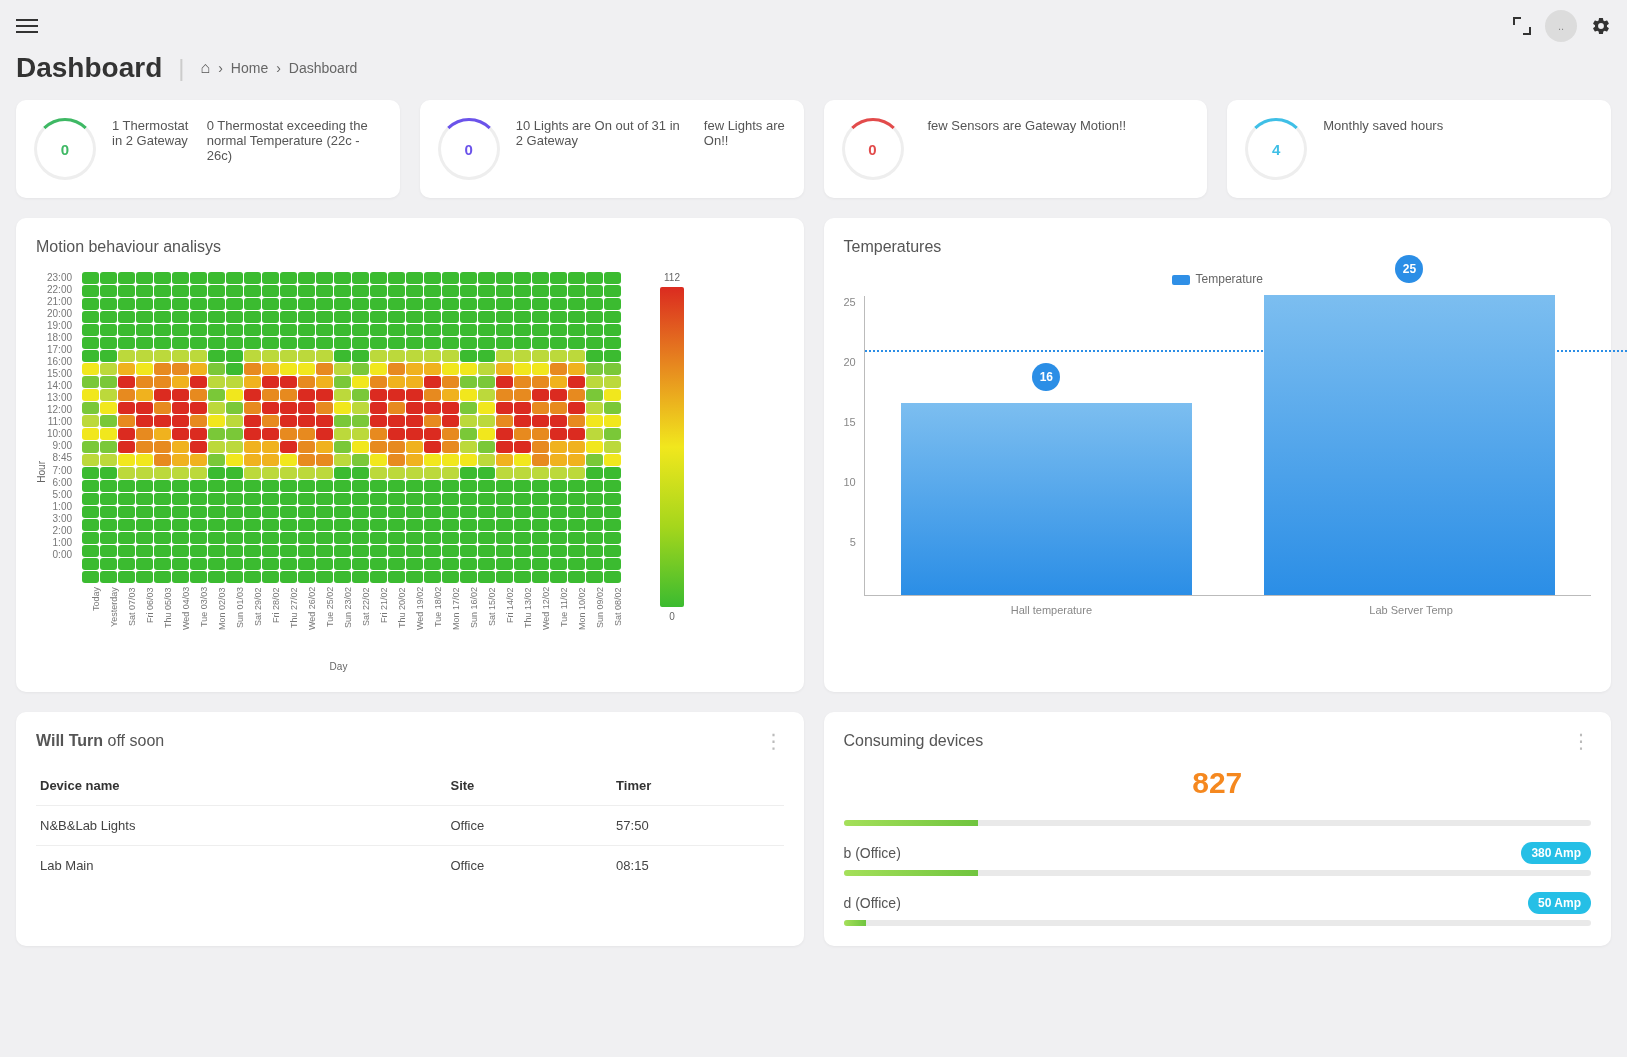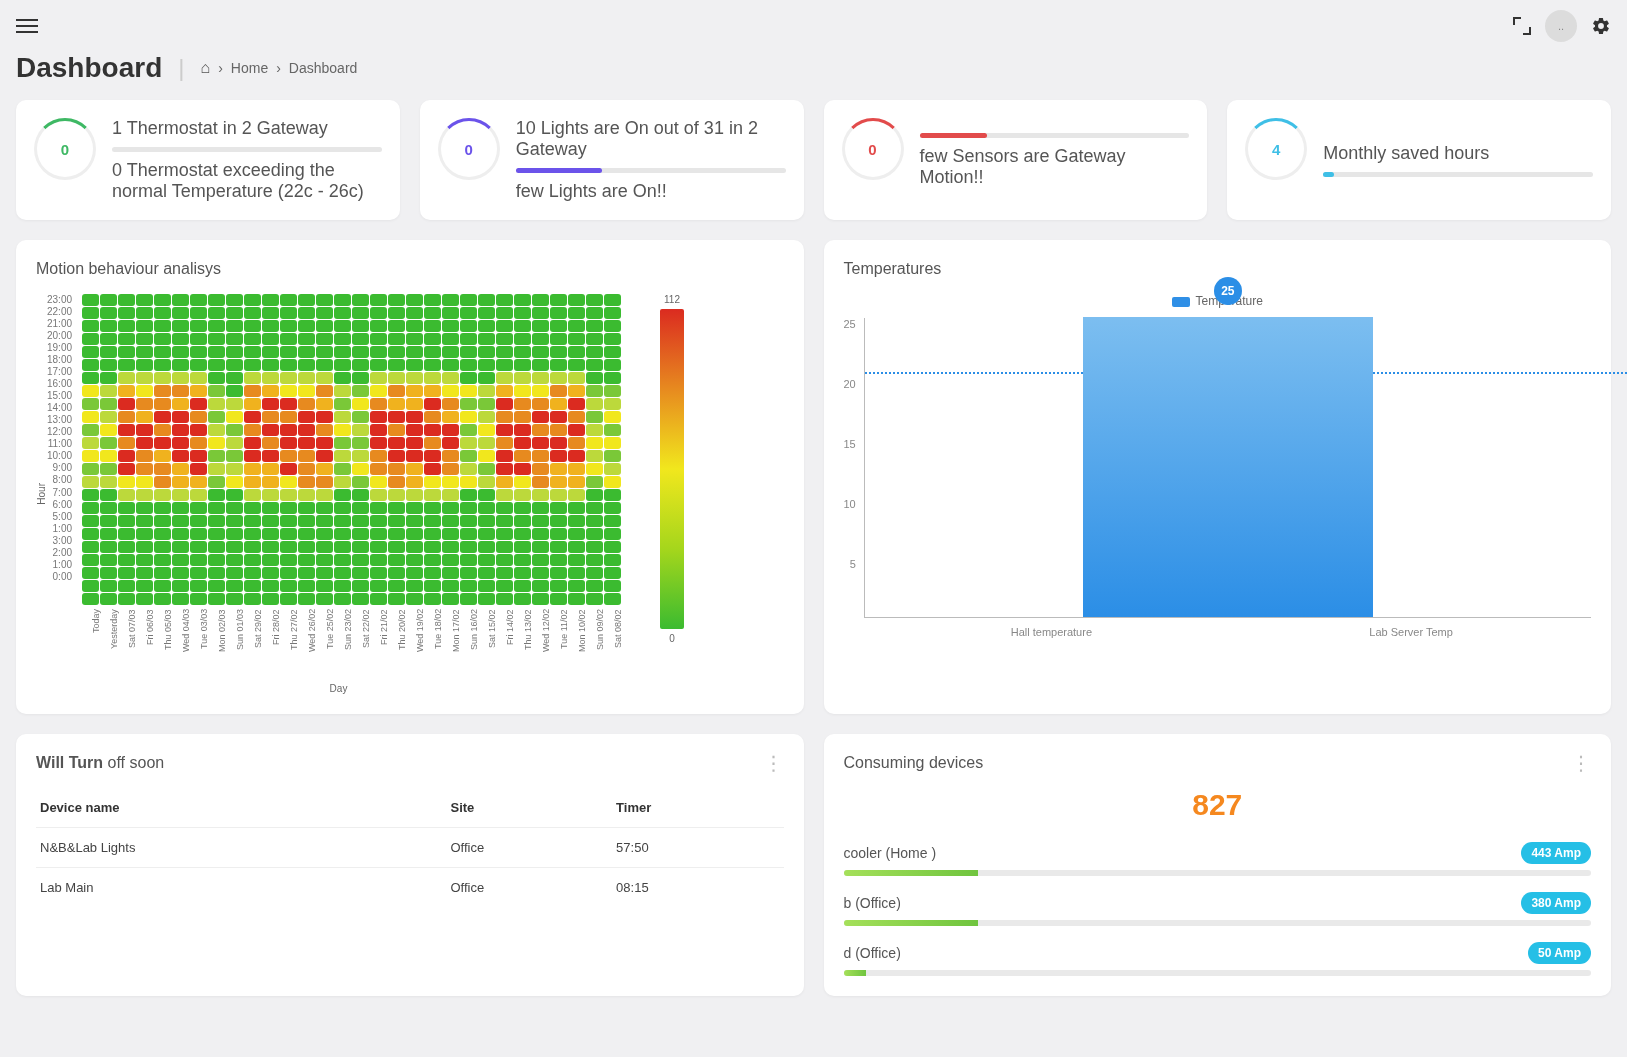--- a/index.html
+++ b/index.html
@@ -19,21 +19,21 @@
   .header-row { display:flex; align-items:center; gap:16px; padding:0 16px 16px 16px; }
   .page-title { font-size:28px; font-weight:600; color:#333; }
   .sep { color:#ccc; font-size:24px; }
   .home-icon { font-size:16px; color:#555; }
   .breadcrumb { display:flex; align-items:center; gap:8px; color:#666; font-size:14px; }
 
   .stat-row { display:grid; grid-template-columns:repeat(4,1fr); gap:20px; padding:0 16px; }
   .stat-card { background:#fff; border-radius:10px; padding:18px; display:flex; gap:16px; box-shadow:0 1px 3px rgba(0,0,0,0.05); }
   .donut-wrap { width:62px; height:62px; border-radius:50%; border:3px solid #eee; display:flex; align-items:center; justify-content:center; flex-shrink:0; position:relative; }
   .donut-val { font-weight:600; font-size:15px; }
-  .stat-body { flex:1; display:flex; flex-direction:column; gap:8px; font-size:18px; color:#555;justify-content:center; }
+  .stat-body { flex:1; display:flex; gap:8px; font-size:13px; color:#555; }
   .bar-track { height:5px; background:#e6e6e6; border-radius:3px; position:relative; }
   .bar-fill { position:absolute; top:0; left:0; bottom:0; border-radius:3px; }
 
   .content-row { display:grid; grid-template-columns:1fr 1fr; gap:20px; padding:20px 16px 0 16px; }
   .card { background:#fff; border-radius:10px; padding:20px; box-shadow:0 1px 3px rgba(0,0,0,0.05); }
   .card-title { font-size:16px; color:#555; margin-bottom:16px; display:flex; justify-content:space-between; align-items:center;}
   .card-title .dots { color:#bbb; font-size:20px; line-height:0.5; cursor:pointer; }
 
   
   .heatmap-wrap { display:flex; gap:10px; }
@@ -170,21 +170,21 @@
               <div>18:00</div>
               <div>17:00</div>
               <div>16:00</div>
               <div>15:00</div>
               <div>14:00</div>
               <div>13:00</div>
               <div>12:00</div>
               <div>11:00</div>
               <div>10:00</div>
               <div>9:00</div>
-              <div>8:00</div>
+              <div>8:45</div>
               <div>7:00</div>
               <div>6:00</div>
               <div>5:00</div>
               <div>1:00</div>
               <div>3:00</div>
               <div>2:00</div>
               <div>1:00</div>
               <div>0:00</div>
             </div>
           <div class="heatmap-grid" id="hm-grid">
@@ -960,20 +960,25 @@
           <div>25</div>
           <div>20</div>
           <div>15</div>
           <div>10</div>
           <div>5</div>
           <div></div>
         </div>
       <div class="temp-plot" id="temp-plot">
           <div class="temp-threshold" style="top:18%"></div>
     <div class="temp-bar-wrap">
+      <div class="temp-bar" style="height:192px">
+              <div class="temp-pin">16</div>
+            </div>
+    </div>
+    <div class="temp-bar-wrap">
       <div class="temp-bar" style="height:300px">
               <div class="temp-pin">25</div>
             </div>
     </div>
         </div>
     </div>
     <div class="temp-x" id="temp-x">
         <div style="width:40%;text-align:center">Hall temperature</div>
         <div style="width:40%;text-align:center">Lab Server Temp</div>
       </div>
@@ -1010,24 +1015,20 @@
     </table>
   </div>
 
   <div class="card">
     <div class="card-title">
       <span>Consuming devices</span>
       <span class="dots">⋮</span>
     </div>
     <div class="big-num">827</div>
     <div id="consuming-body">
-  <div class="dev-row">
-    <span>cooler (Home )</span>
-    <span class="dev-badge">443 Amp</span>
-  </div>
   <div class="dev-bar-track">
           <div class="dev-bar-fill" style="width:18%"></div>
         </div>
   <div class="dev-row">
     <span>b (Office)</span>
     <span class="dev-badge">380 Amp</span>
   </div>
   <div class="dev-bar-track">
           <div class="dev-bar-fill" style="width:18%"></div>
         </div>

